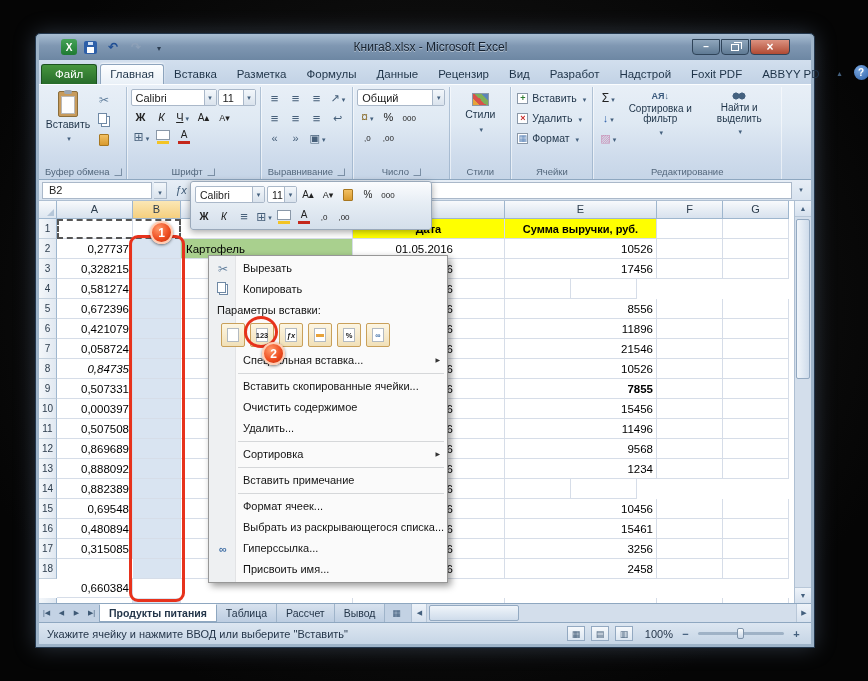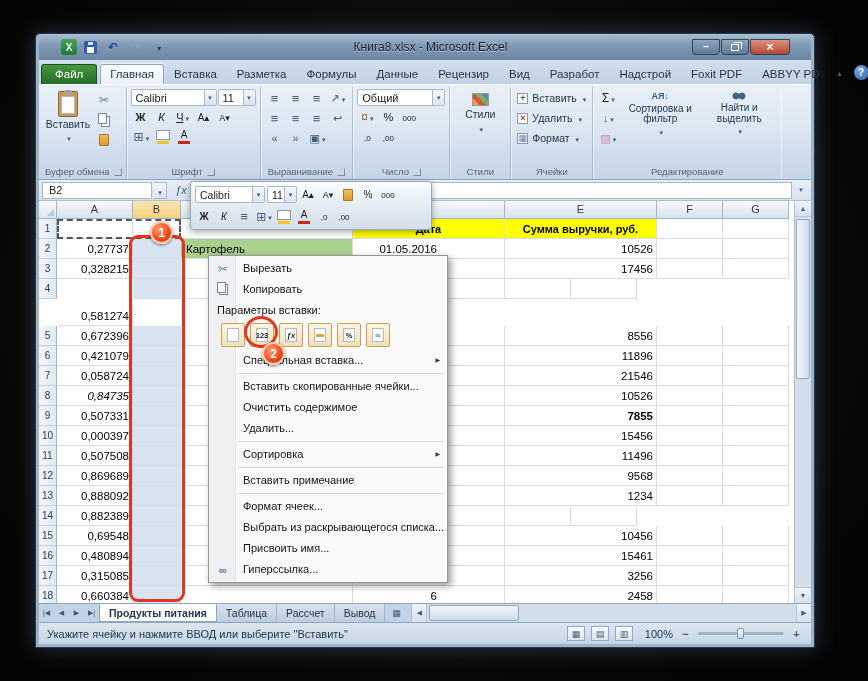--- a/index.html
+++ b/index.html
@@ -112,21 +112,21 @@
 .gch{height:18px;line-height:17px;text-align:center;font-size:11px;color:#2c3c4c;background:linear-gradient(#f8fafc,#e4ebf3 60%,#d8e2ee);border-right:1px solid #9eb6ce;border-bottom:1px solid #9eb6ce;flex:none}
 .gch.selhdr{background:linear-gradient(#fbe7b5,#f5cf7e)}
 .gcorner{width:18px;height:18px;background:linear-gradient(#f8fafc,#dde6f0);border-right:1px solid #9eb6ce;border-bottom:1px solid #9eb6ce;position:relative;flex:none}
 .gcorner::after{content:"";position:absolute;right:2px;bottom:2px;border-left:7px solid transparent;border-bottom:7px solid #b5c6d8}
 .grn{width:18px;height:20px;line-height:20px;font-size:10px;text-align:center;color:#2c3c4c;background:linear-gradient(90deg,#f4f7fa,#e0e8f1);border-right:1px solid #9eb6ce;border-bottom:1px solid #c2cfdc;flex:none}
 .gc{height:20px;line-height:20px;border-right:1px solid #d6dde8;border-bottom:1px solid #d6dde8;font-size:11.5px;color:#000;padding:0 3px;white-space:nowrap;overflow:hidden;flex:none;background:#fff}
 .gc.num{text-align:right}
 .gc.yhdr{background:#ffff00;font-weight:bold;text-align:center;font-size:11px;padding:0}
 .gc.gcell{background:#a9d08e;padding-left:5px}
 .gc.bsel{background:#d9e4f1}
-.gc.dcol{text-align:right;padding-right:67px}
+.gc.dcol{text-align:right;padding-right:51px}
 .ants{position:absolute;left:18px;top:18px;width:124px;height:20px;border:2px dashed #555;z-index:6;pointer-events:none}
 .vscroll{position:absolute;right:0;top:0;bottom:0;width:17px;background:#d3deeb;border-left:1px solid #aebfd2;z-index:5}
 .varr{height:16px;display:flex;align-items:center;justify-content:center;font-size:7px;color:#44607e;border-bottom:1px solid #b8c7d8;background:linear-gradient(#eef3f9,#d6e1ee)}
 .varr.dn{position:absolute;bottom:0;left:0;right:0;border-top:1px solid #b8c7d8;border-bottom:none}
 .vthumb{position:absolute;left:1px;right:1px;top:18px;height:160px;background:linear-gradient(90deg,#f0f5fa,#cfdceb);border:1px solid #93a9c1;border-radius:2px}
 
 .tabsrow{height:19px;background:#c3d2e4;border-top:1px solid #8ea7c0;display:flex;align-items:stretch;font-size:10.5px}
 .tnav{width:15px;display:flex;align-items:center;justify-content:center;color:#3f5a76;font-size:7px;flex:none}
 .stab{padding:0 9px;display:flex;align-items:center;background:linear-gradient(#d8e2ee,#bccde1);border-right:1px solid #9fb4ca;color:#24364a;white-space:nowrap}
 .stab.active{background:#fff;font-weight:bold;border:1px solid #8ea7c0;border-top-color:#fff}
@@ -509,21 +509,21 @@
             <div class="gc num" data-name="cell-A3" style="width: 76px;">0,328215</div>
             <div class="gc bsel" data-name="cell-B3" style="width: 48px;"></div>
             <div class="gc" data-name="cell-C3" style="width: 172px;"></div>
             <div class="gc dcol" data-name="cell-D3" style="width: 152px;">6</div>
             <div class="gc num" data-name="cell-E3" style="width: 152px;">17456</div>
             <div class="gc" data-name="cell-F3" style="width: 66px;"></div>
             <div class="gc" data-name="cell-G3" style="width: 66px;"></div>
           </div>
           <div class="grow" data-name="sheet-row-4">
             <div class="grn" data-name="row-header-4">4</div>
-            <div class="gc num" data-name="cell-A4" style="width: 76px; margin-top: 27px;">0,581274</div>
+            <div class="gc num" data-name="cell-A4" style="width: 76px;">0,581274</div>
             <div class="gc bsel" data-name="cell-B4" style="width: 48px;"></div>
             <div class="gc" data-name="cell-C4" style="width: 172px;"></div>
             <div class="gc dcol" data-name="cell-D4" style="width: 152px;">6</div>
             <div class="gc" data-name="cell-F4" style="width: 66px;"></div>
             <div class="gc" data-name="cell-G4" style="width: 66px;"></div>
           </div>
           <div class="grow" data-name="sheet-row-5">
             <div class="grn" data-name="row-header-5">5</div>
             <div class="gc num" data-name="cell-A5" style="width: 76px;">0,672396</div>
             <div class="gc bsel" data-name="cell-B5" style="width: 48px;"></div>
@@ -647,21 +647,21 @@
             <div class="gc num" data-name="cell-A17" style="width: 76px;">0,315085</div>
             <div class="gc bsel" data-name="cell-B17" style="width: 48px;"></div>
             <div class="gc" data-name="cell-C17" style="width: 172px;"></div>
             <div class="gc dcol" data-name="cell-D17" style="width: 152px;">6</div>
             <div class="gc num" data-name="cell-E17" style="width: 152px;">3256</div>
             <div class="gc" data-name="cell-F17" style="width: 66px;"></div>
             <div class="gc" data-name="cell-G17" style="width: 66px;"></div>
           </div>
           <div class="grow" data-name="sheet-row-18">
             <div class="grn" data-name="row-header-18">18</div>
-            <div class="gc num" data-name="cell-A18" style="width: 76px;">0,660384</div>
+            <div class="gc num" data-name="cell-A18" style="width: 76px; margin-top: 19px;">0,660384</div>
             <div class="gc bsel" data-name="cell-B18" style="width: 48px;"></div>
             <div class="gc" data-name="cell-C18" style="width: 172px;"></div>
             <div class="gc dcol" data-name="cell-D18" style="width: 152px;">6</div>
             <div class="gc num" data-name="cell-E18" style="width: 152px;">2458</div>
             <div class="gc" data-name="cell-F18" style="width: 66px;"></div>
             <div class="gc" data-name="cell-G18" style="width: 66px;"></div>
           </div>
           <div class="grow" data-name="sheet-row-19">
             <div class="grn" data-name="row-header-19">19</div>
             <div class="gc num" data-name="cell-A19" style="width: 76px;">0,116991</div>
@@ -786,21 +786,21 @@
       <div class="mi" data-name="menu-item-insert-copied-cells"><span data-name="menu-item-label">Вставить скопированные ячейки...</span></div>
       <div class="mi" data-name="menu-item-clear-contents"><span data-name="menu-item-label">Очистить содержимое</span></div>
       <div class="mi" data-name="menu-item-delete"><span data-name="menu-item-label">Удалить...</span></div>
       <div class="msep" data-name="menu-separator"></div>
       <div class="mi sub" data-name="menu-item-sort"><span data-name="menu-item-label">Сортировка</span></div>
       <div class="msep" data-name="menu-separator"></div>
       <div class="mi" data-name="menu-item-insert-comment"><span data-name="menu-item-label">Вставить примечание</span></div>
       <div class="msep" data-name="menu-separator"></div>
       <div class="mi" data-name="menu-item-format-cells"><span data-name="menu-item-label">Формат ячеек...</span></div>
       <div class="mi" data-name="menu-item-pick-from-list"><span data-name="menu-item-label">Выбрать из раскрывающегося списка...</span></div>
+      <div class="mi" data-name="menu-item-hyperlink"><div class="mico" data-name="link-icon"></div><span data-name="menu-item-label">Гиперссылка...</span></div>
       <div class="mi" data-name="menu-item-define-name"><span data-name="menu-item-label">Присвоить имя...</span></div>
-      <div class="mi" data-name="menu-item-hyperlink"><div class="mico" data-name="link-icon"></div><span data-name="menu-item-label">Гиперссылка...</span></div>
     </div>
 
  <div class="anno-rect" data-name="annotation-column-b-highlight"></div>
  <div class="anno-ellipse" data-name="annotation-values-icon-circle"></div>
  <div class="badge" id="badge1" data-name="annotation-step-1-badge">1</div>
  <div class="badge" id="badge2" data-name="annotation-step-2-badge">2</div>
 </div>
 
 </body></html>

